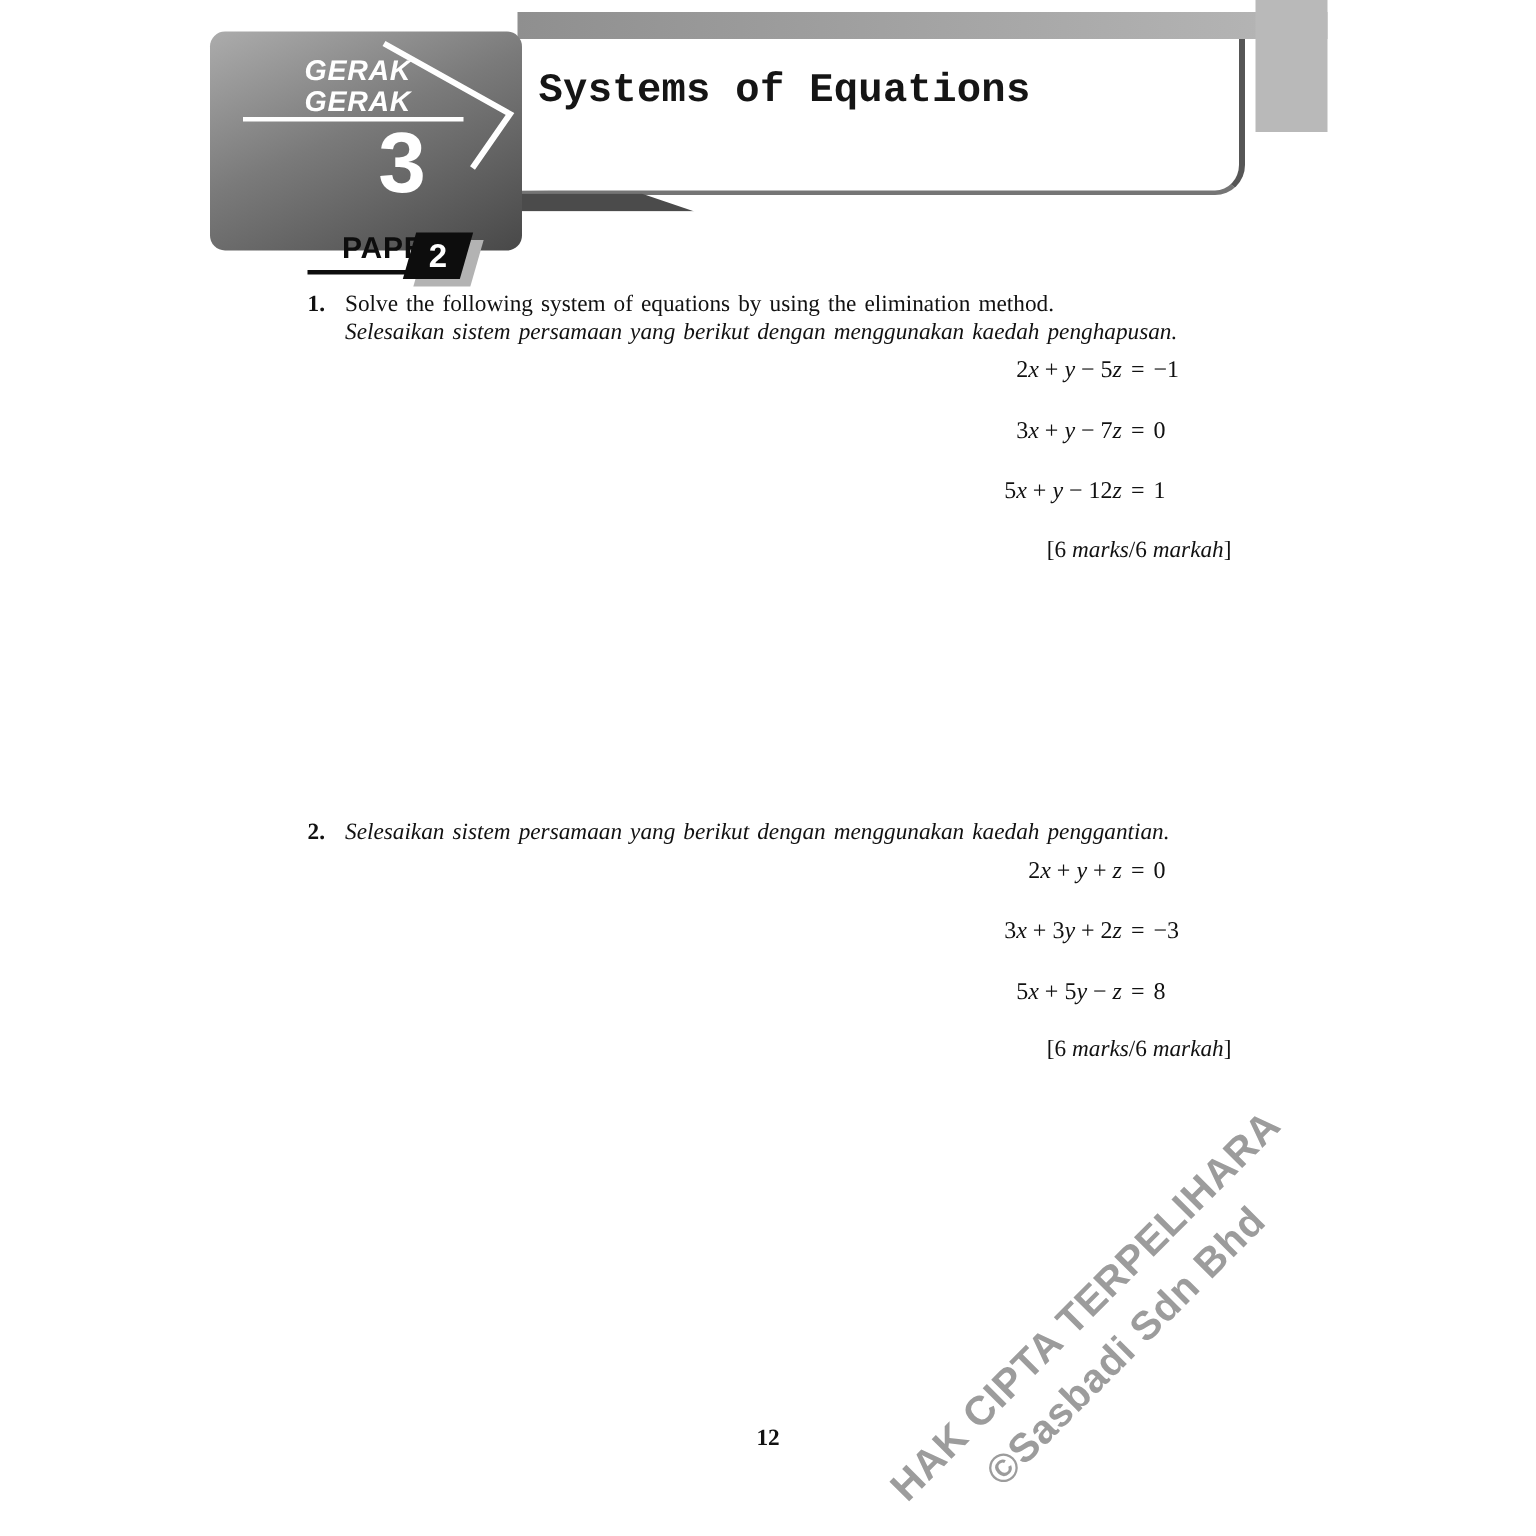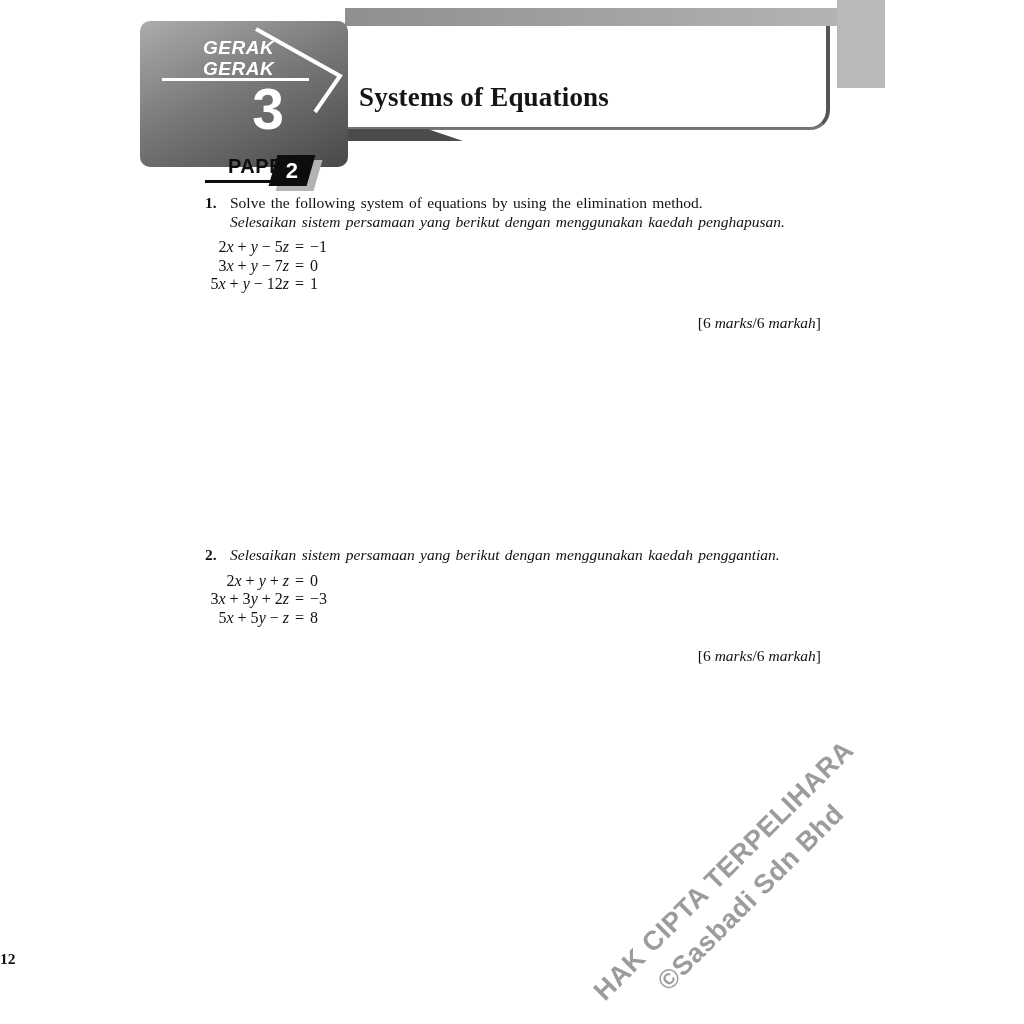--- a/index.html
+++ b/index.html
@@ -6,21 +6,21 @@
   .page{position:relative;width:1024px;height:1024px;background:#ffffff;overflow:hidden;
         font-family:"Liberation Serif", serif;color:#111;}
 
   
   .top-band{position:absolute;left:345px;top:8px;width:540px;height:18px;
             background:linear-gradient(90deg,#8f8f8f,#b7b7b7);}
   .right-block{position:absolute;left:837px;top:0;width:48px;height:88px;background:#b9b9b9;}
   .white-box{position:absolute;left:345px;top:26px;width:485px;height:104px;background:#fff;
              border-right:4px solid #565656;border-bottom:3px solid #757575;
              border-bottom-right-radius:20px;box-sizing:border-box;}
-  .title-wrap{padding:20px 0 0 14px;font-family:Liberation Serif, serif;margin-top:36px;}
+  .title-wrap{padding:20px 0 0 14px;font-family:Liberation Mono, monospace;}
   .chapter-title{font-size:27px;font-weight:800;color:#151515;letter-spacing:0.2px;}
   .chapter-subtitle{font-size:19px;font-style:italic;font-weight:600;color:#222;margin-top:3px;}
   .ribbon{position:absolute;left:345px;top:129px;width:118px;height:12px;background:#4b4b4b;
           clip-path:polygon(0 0,70% 0,100% 100%,0 100%);}
   .banner{position:absolute;left:140px;top:21px;width:208px;height:146px;border-radius:10px;
           background:linear-gradient(155deg,#acacac 0%,#7a7a7a 45%,#484848 100%);}
   .brand{position:absolute;left:63px;top:16px;font-family:"Liberation Sans",sans-serif;
          font-style:italic;font-weight:900;font-size:19px;line-height:21px;color:#fff;letter-spacing:0.5px;}
   .brand-underline{position:absolute;left:22px;top:57px;width:147px;height:3px;background:#fff;}
   .chapter-num{position:absolute;left:96px;top:58px;width:64px;text-align:center;
@@ -37,35 +37,35 @@
   .paper-badge-num{transform:skewX(16deg);color:#fff;font-size:22px;font-weight:800;}
   .paper-badge-shadow{position:absolute;left:75px;top:5px;width:38px;height:31px;background:#b3b3b3;
                transform:skewX(-16deg);z-index:1;}
 
   
   .question{position:absolute;left:205px;width:616px;font-size:15.5px;line-height:18.5px;}
   .q-row{display:flex;}
   .q-num{width:25px;font-weight:bold;flex:none;}
   .q-text{flex:1;word-spacing:1.5px;font-family:Liberation Serif, serif;}
   .q-ms{font-style:italic;}
-  .equations{margin-top:7px;display:flex;flex-direction:column;align-items:flex-start;
-             transform:translateX(-22px);font-size:16px;}
+  .equations{margin-top:7px;display:flex;flex-direction:column;align-items:flex-end;
+             transform:translateX(-22px);font-size:16px;gap:22px;}
   .eq-row{display:flex;line-height:18.5px;}
   .eq-lhs{width:106px;text-align:right;}
   .eq-mid{padding:0 6px;}
   .eq-rhs{width:30px;text-align:left;}
   .marks{text-align:right;margin-top:20px;}
   .marks .it{font-style:italic;}
 
   
   .watermark{position:absolute;left:537px;top:784px;width:400px;height:200px;
              display:flex;flex-direction:column;align-items:center;justify-content:center;
              transform:rotate(-45deg);color:#9c9c9c;font-family:"Liberation Sans",sans-serif;
              font-weight:bold;font-size:27px;line-height:38px;letter-spacing:0.5px;white-space:nowrap;}
-  .page-number{position:absolute;left:0;top:950px;width:1024px;text-align:left;
+  .page-number{position:absolute;left:0;top:950px;width:1024px;text-align:center;
                font-weight:bold;font-size:15.5px;}
 </style>
 </head>
 <body>
 
 <div class="page">
 
   <div class="top-band"></div>
   <div class="right-block"></div>
 

